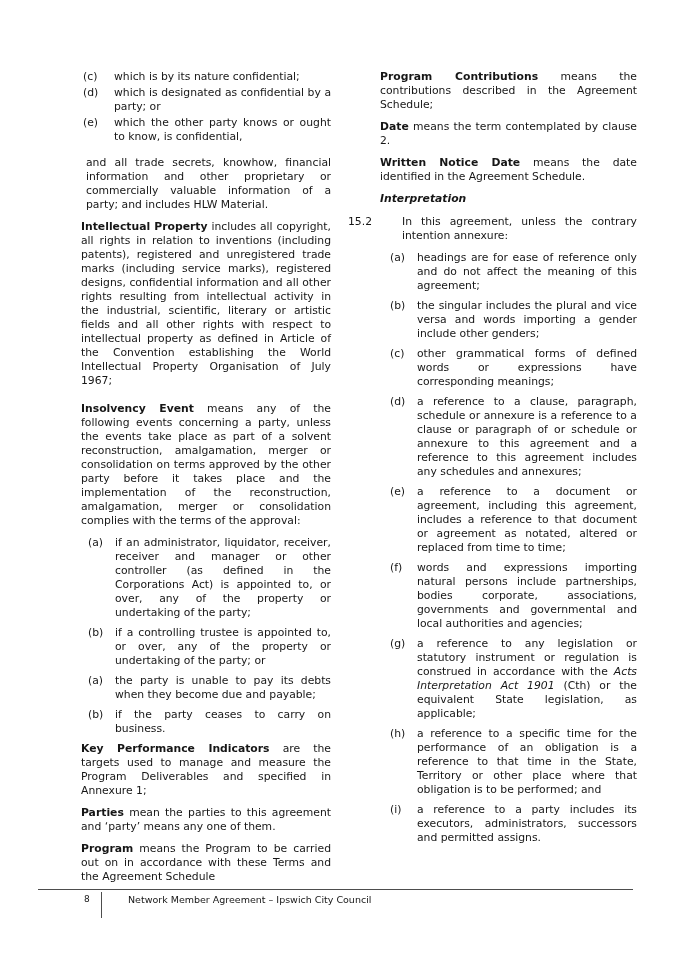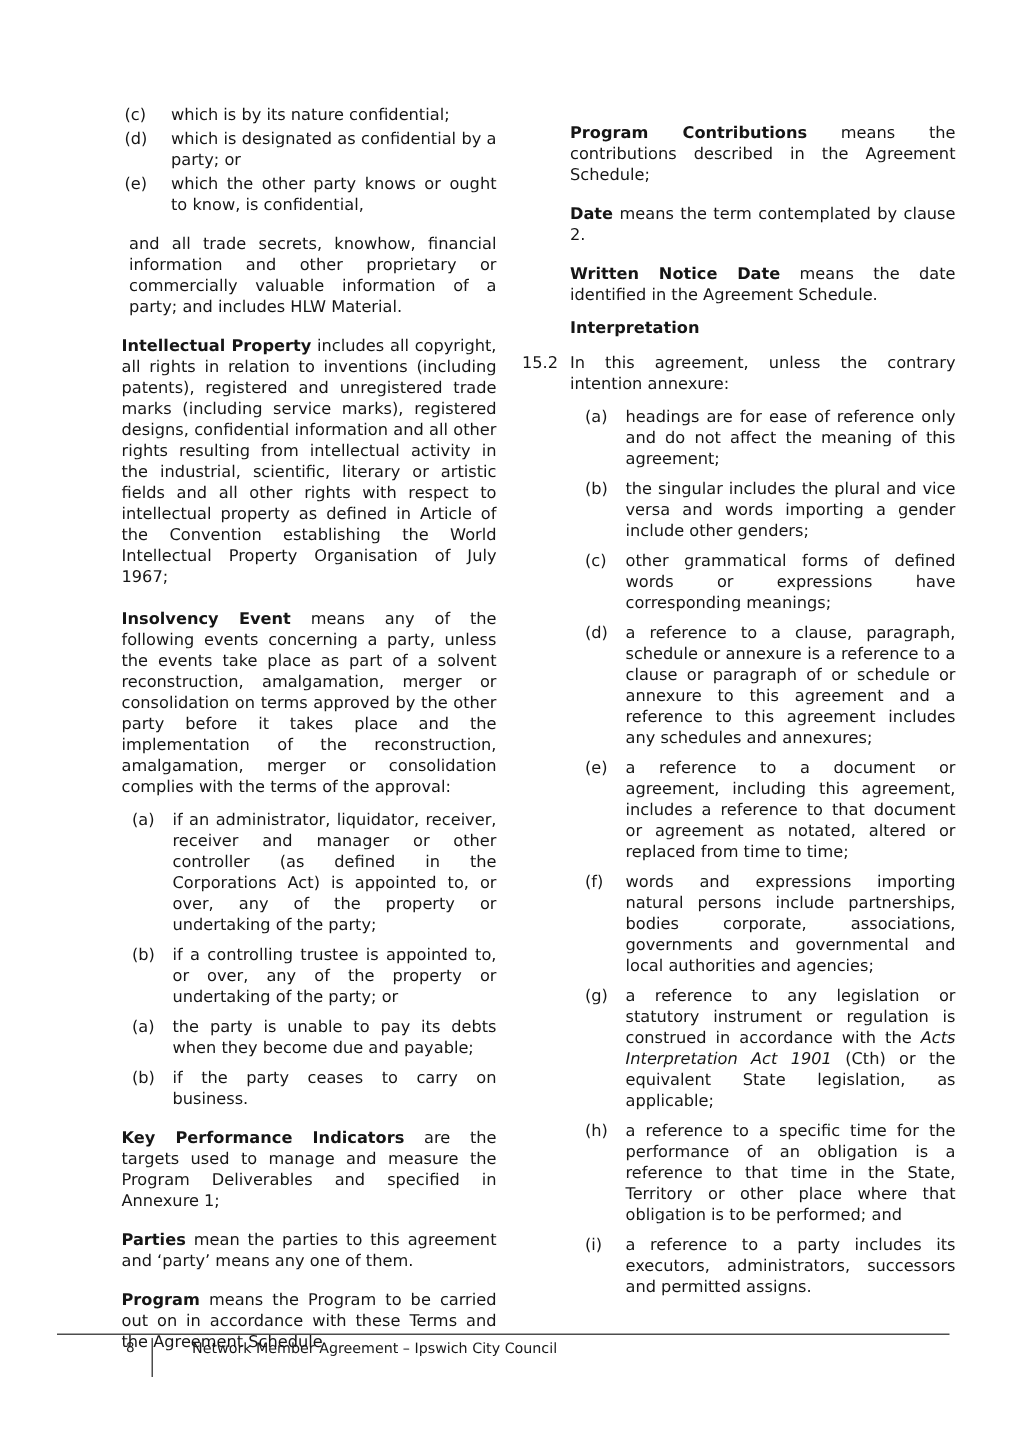--- a/index.html
+++ b/index.html
@@ -14,39 +14,39 @@
     overflow:hidden;
   }
   .cols {
     position:absolute; top:70px; left:48px;
     display:flex; gap:17px;
   }
   .col-left  { width:283px; }
   .col-right { width:289px; }
 
   p { margin:0; }
-  .def { margin:12px 0 8px 33px; text-align:justify; }
+  .def { margin:0 0 8px 33px; text-align:justify; }
   .col-right .def { margin-left:32px; }
   .def b { font-weight:bold; }
   .gap-lg { margin-top:14px; }
 
   .hang { margin:12px 0 8px 38px; text-align:justify; }
 
   .sub { display:flex; }
   .col-left .sub      { margin:0 0 2px 35px; }
   .col-left .sub .lbl { flex:0 0 31px; }
   .col-left .sub.ins      { margin:0 0 6px 40px; }
   .col-left .sub.ins .lbl { flex:0 0 27px; }
   .col-right .sub      { margin:0 0 6px 42px; }
   .col-right .sub .lbl { flex:0 0 27px; }
   .sub .txt { flex:1; text-align:justify; }
 
-  .heading { font-weight:bold; margin:1px 0 9px 32px; }
-
-  .clause { display:flex; margin:0 0 8px 0; }
+  .heading { font-weight:bold; margin:1px 0 9px 32px;font-style:italic; }
+
+  .clause { display:flex; margin:0 0 8px 0;gap:22px; }
   .clause .num { flex:0 0 32px; }
   .clause .txt { flex:1; text-align:justify; }
 
   .footer-rule {
     position:absolute; top:889px; left:38px; width:595px;
     border-top:1px solid #4d4d4d; height:0;
   }
   .footer-divider {
     position:absolute; top:892px; left:101px;
     width:1px; height:26px; background:#4d4d4d;

